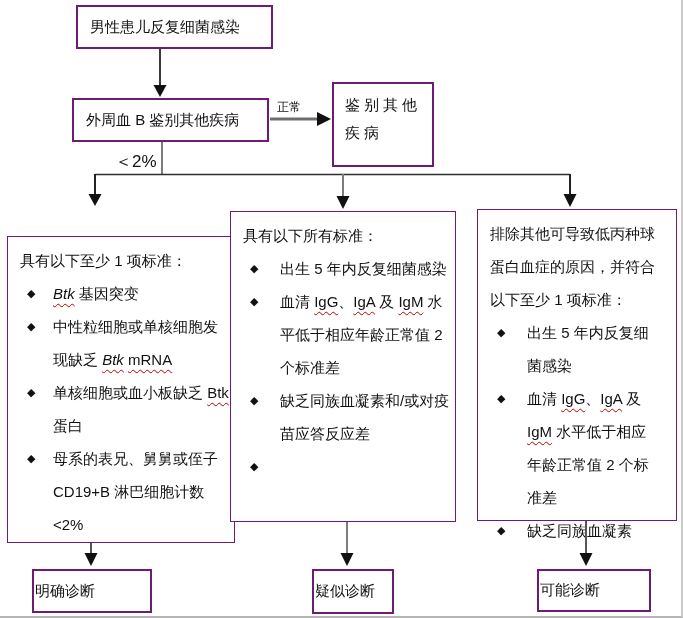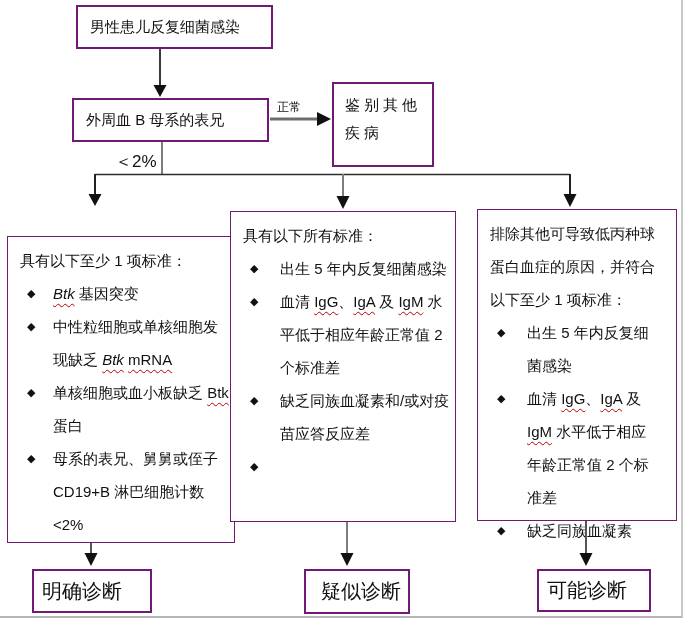--- a/index.html
+++ b/index.html
@@ -14,34 +14,34 @@
   .cbox{border-width:1px;padding:7px 3px 0 12px;}
   .ctitle{line-height:33px;white-space:nowrap;}
   .intro{line-height:33px;}
   .item{display:flex;}
   .bullet{width:33px;flex:0 0 33px;font-size:11px;line-height:33px;padding-left:7px;box-sizing:border-box;}
   .itext{flex:1;line-height:33px;}
   .wavy{text-decoration-line:underline;text-decoration-style:wavy;text-decoration-color:#c00000;
         text-decoration-thickness:1px;text-underline-offset:4px;}
   .it{font-style:italic;}
   .lbl{position:absolute;font-size:15px;}
-  .outcome{display:flex;align-items:center;padding-left:8px;font-size:20px;}
+  .outcome{display:flex;align-items:center;padding-left:1px;font-size:15px;}
   svg.wires{position:absolute;left:0;top:0;pointer-events:none;}
 </style>
 </head>
 <body>
 
 <div class="canvas">
 
   <div class="box onerow" style="left:76px;top:5px;width:197px;height:44px;">
     <span>男性患儿反复细菌感染</span>
   </div>
 
   <div class="box onerow" style="left:72px;top:98px;width:197px;height:44px;">
-    <span>外周血 B 母系的表兄</span>
+    <span>外周血 B 鉴别其他疾病</span>
   </div>
 
   <div class="lbl" style="left:277px;top:99px;font-size:12px;">正常</div>
 
   <div class="box" style="left:332px;top:82px;width:102px;height:85px;padding:7px 2px 0 11px;letter-spacing:4px;line-height:28px;">
     <span>鉴别其他疾病</span>
   </div>
 
   <div class="lbl" style="left:115px;top:150px;font-size:17px;">＜2%</div>
 
@@ -96,21 +96,21 @@
     </div>
     <div class="item">
       <span class="bullet" style="flex-basis:37px;width:37px;">◆</span>
       <span class="itext"><span>缺乏同族血凝素</span></span>
     </div>
   </div>
 
   <div class="box outcome" style="left:32px;top:569px;width:120px;height:44px;">
     <span>明确诊断</span>
   </div>
-  <div class="box outcome" style="left:304px;top:569px;width:106px;height:45px;justify-content:center;">
+  <div class="box outcome" style="left:312px;top:569px;width:82px;height:45px;">
     <span>疑似诊断</span>
   </div>
   <div class="box outcome" style="left:537px;top:569px;width:114px;height:43px;">
     <span>可能诊断</span>
   </div>
 
   <svg class="wires" width="683" height="618" viewBox="0 0 683 618">
 
     <line x1="160" y1="49" x2="160" y2="87" stroke="#3a3a3a" stroke-width="2"></line>
     <polygon points="160,97 153.5,85 166.5,85" fill="#111"></polygon>

